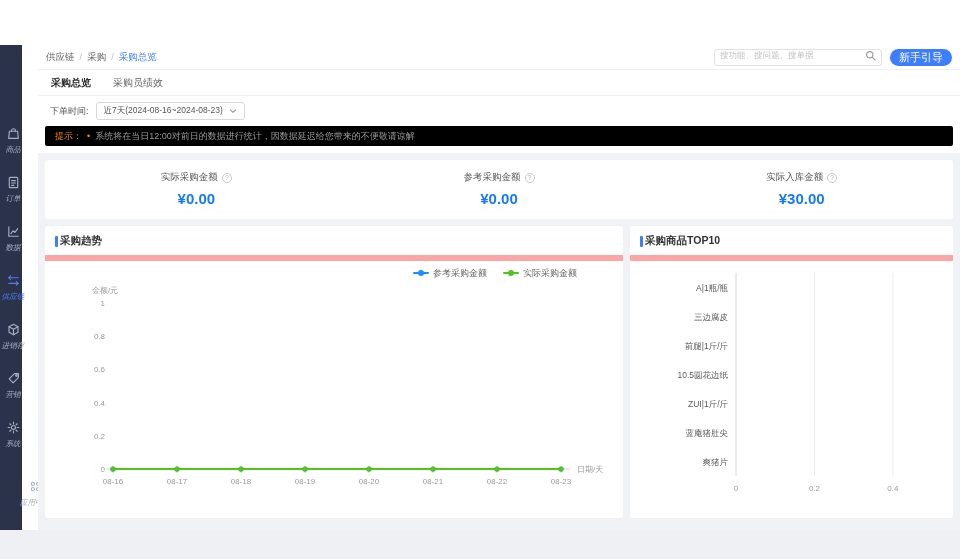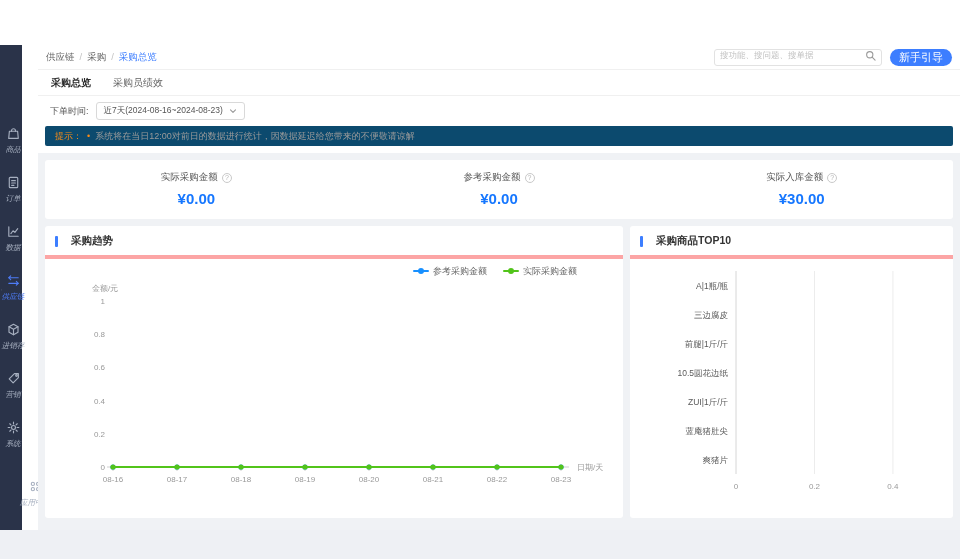--- a/index.html
+++ b/index.html
@@ -36,39 +36,39 @@
     padding:0 9px;font-size:11px;cursor:pointer;white-space:nowrap;flex:0 0 auto;}
 
   .white-block{background:#fff;padding-bottom:7px;flex:0 0 auto;}
   .tabs{height:26px;display:flex;align-items:center;gap:20px;padding:0 12px;border-bottom:1px solid #f0f0f0;}
   .tab{font-size:10px;color:#666;cursor:pointer;padding:4px 1px;}
   .tab.active{color:#2b2b2b;font-weight:bold;}
   .filter-row{display:flex;align-items:center;gap:7px;padding:6px 12px 5px;}
   .filter-label{font-size:9px;color:#555;text-align:center;}
   .select{display:flex;align-items:center;gap:6px;border:1px solid #d9d9d9;border-radius:3px;height:18px;
     padding:0 7px;font-size:8.5px;color:#555;background:#fff;cursor:pointer;}
-  .notice{margin:1px 7px 0;background:#0c4a6e;height:20px;display:flex;align-items:center;
+  .notice{margin:1px 7px 0;background:#000000;height:20px;display:flex;align-items:center;
     padding:0 10px;font-size:9px;border-radius:2px;}
   .notice-prefix{color:#fa8c16;margin-right:5px;}
   .notice-text{color:#9a9a9a;}
   .notice-text::before{content:"•";color:#fa8c16;margin-right:5px;}
 
   .stats{margin:7px;background:#fff;border-radius:3px;display:flex;padding:11px 0 12px;flex:0 0 auto;}
   .stat{flex:1;display:flex;flex-direction:column;align-items:center;gap:6px;}
   .stat-label{font-size:9.5px;color:#595959;display:flex;align-items:center;gap:4px;}
   .qmark{width:10px;height:10px;border:1px solid #c9c9c9;border-radius:50%;font-size:7px;line-height:8px;
     text-align:center;color:#b5b5b5;display:inline-block;cursor:pointer;}
   .qmark::after{content:"?";}
   .stat-value{font-size:15px;font-weight:bold;color:#1677ff;}
 
   .charts{display:flex;gap:7px;margin:0 7px;flex:0 0 auto;}
   .card{background:#fff;border-radius:3px;height:292px;overflow:hidden;}
   .card.trend{width:578px;}
   .card.top10{flex:1;}
-  .card-head{display:flex;align-items:center;gap:13px;padding:8px 10px 7px;border-bottom:4px solid #fca5a5;}
+  .card-head{display:flex;align-items:center;gap:2px;padding:8px 10px 7px;border-bottom:6px solid #fca5a5;}
   .accent{width:3px;height:11px;background:#3d7eff;border-radius:1px;}
   .card-title{font-size:10.5px;font-weight:bold;color:#333;}
   .legend{display:flex;justify-content:flex-end;gap:16px;padding:6px 46px 0 0;height:18px;}
   .legend-item{display:flex;align-items:center;gap:4px;font-size:9px;color:#666;cursor:pointer;}
   .legend-marker{position:relative;width:16px;height:8px;display:inline-block;}
   .legend-marker .lbar{position:absolute;left:0;top:3px;width:16px;height:2px;border-radius:1px;}
   .legend-marker .ldot{position:absolute;left:5px;top:1px;width:6px;height:6px;border-radius:50%;}
   .card svg{display:block;margin:2px 10px 0;}
   svg text{font-family:"Liberation Sans","DejaVu Sans",sans-serif;}
 

